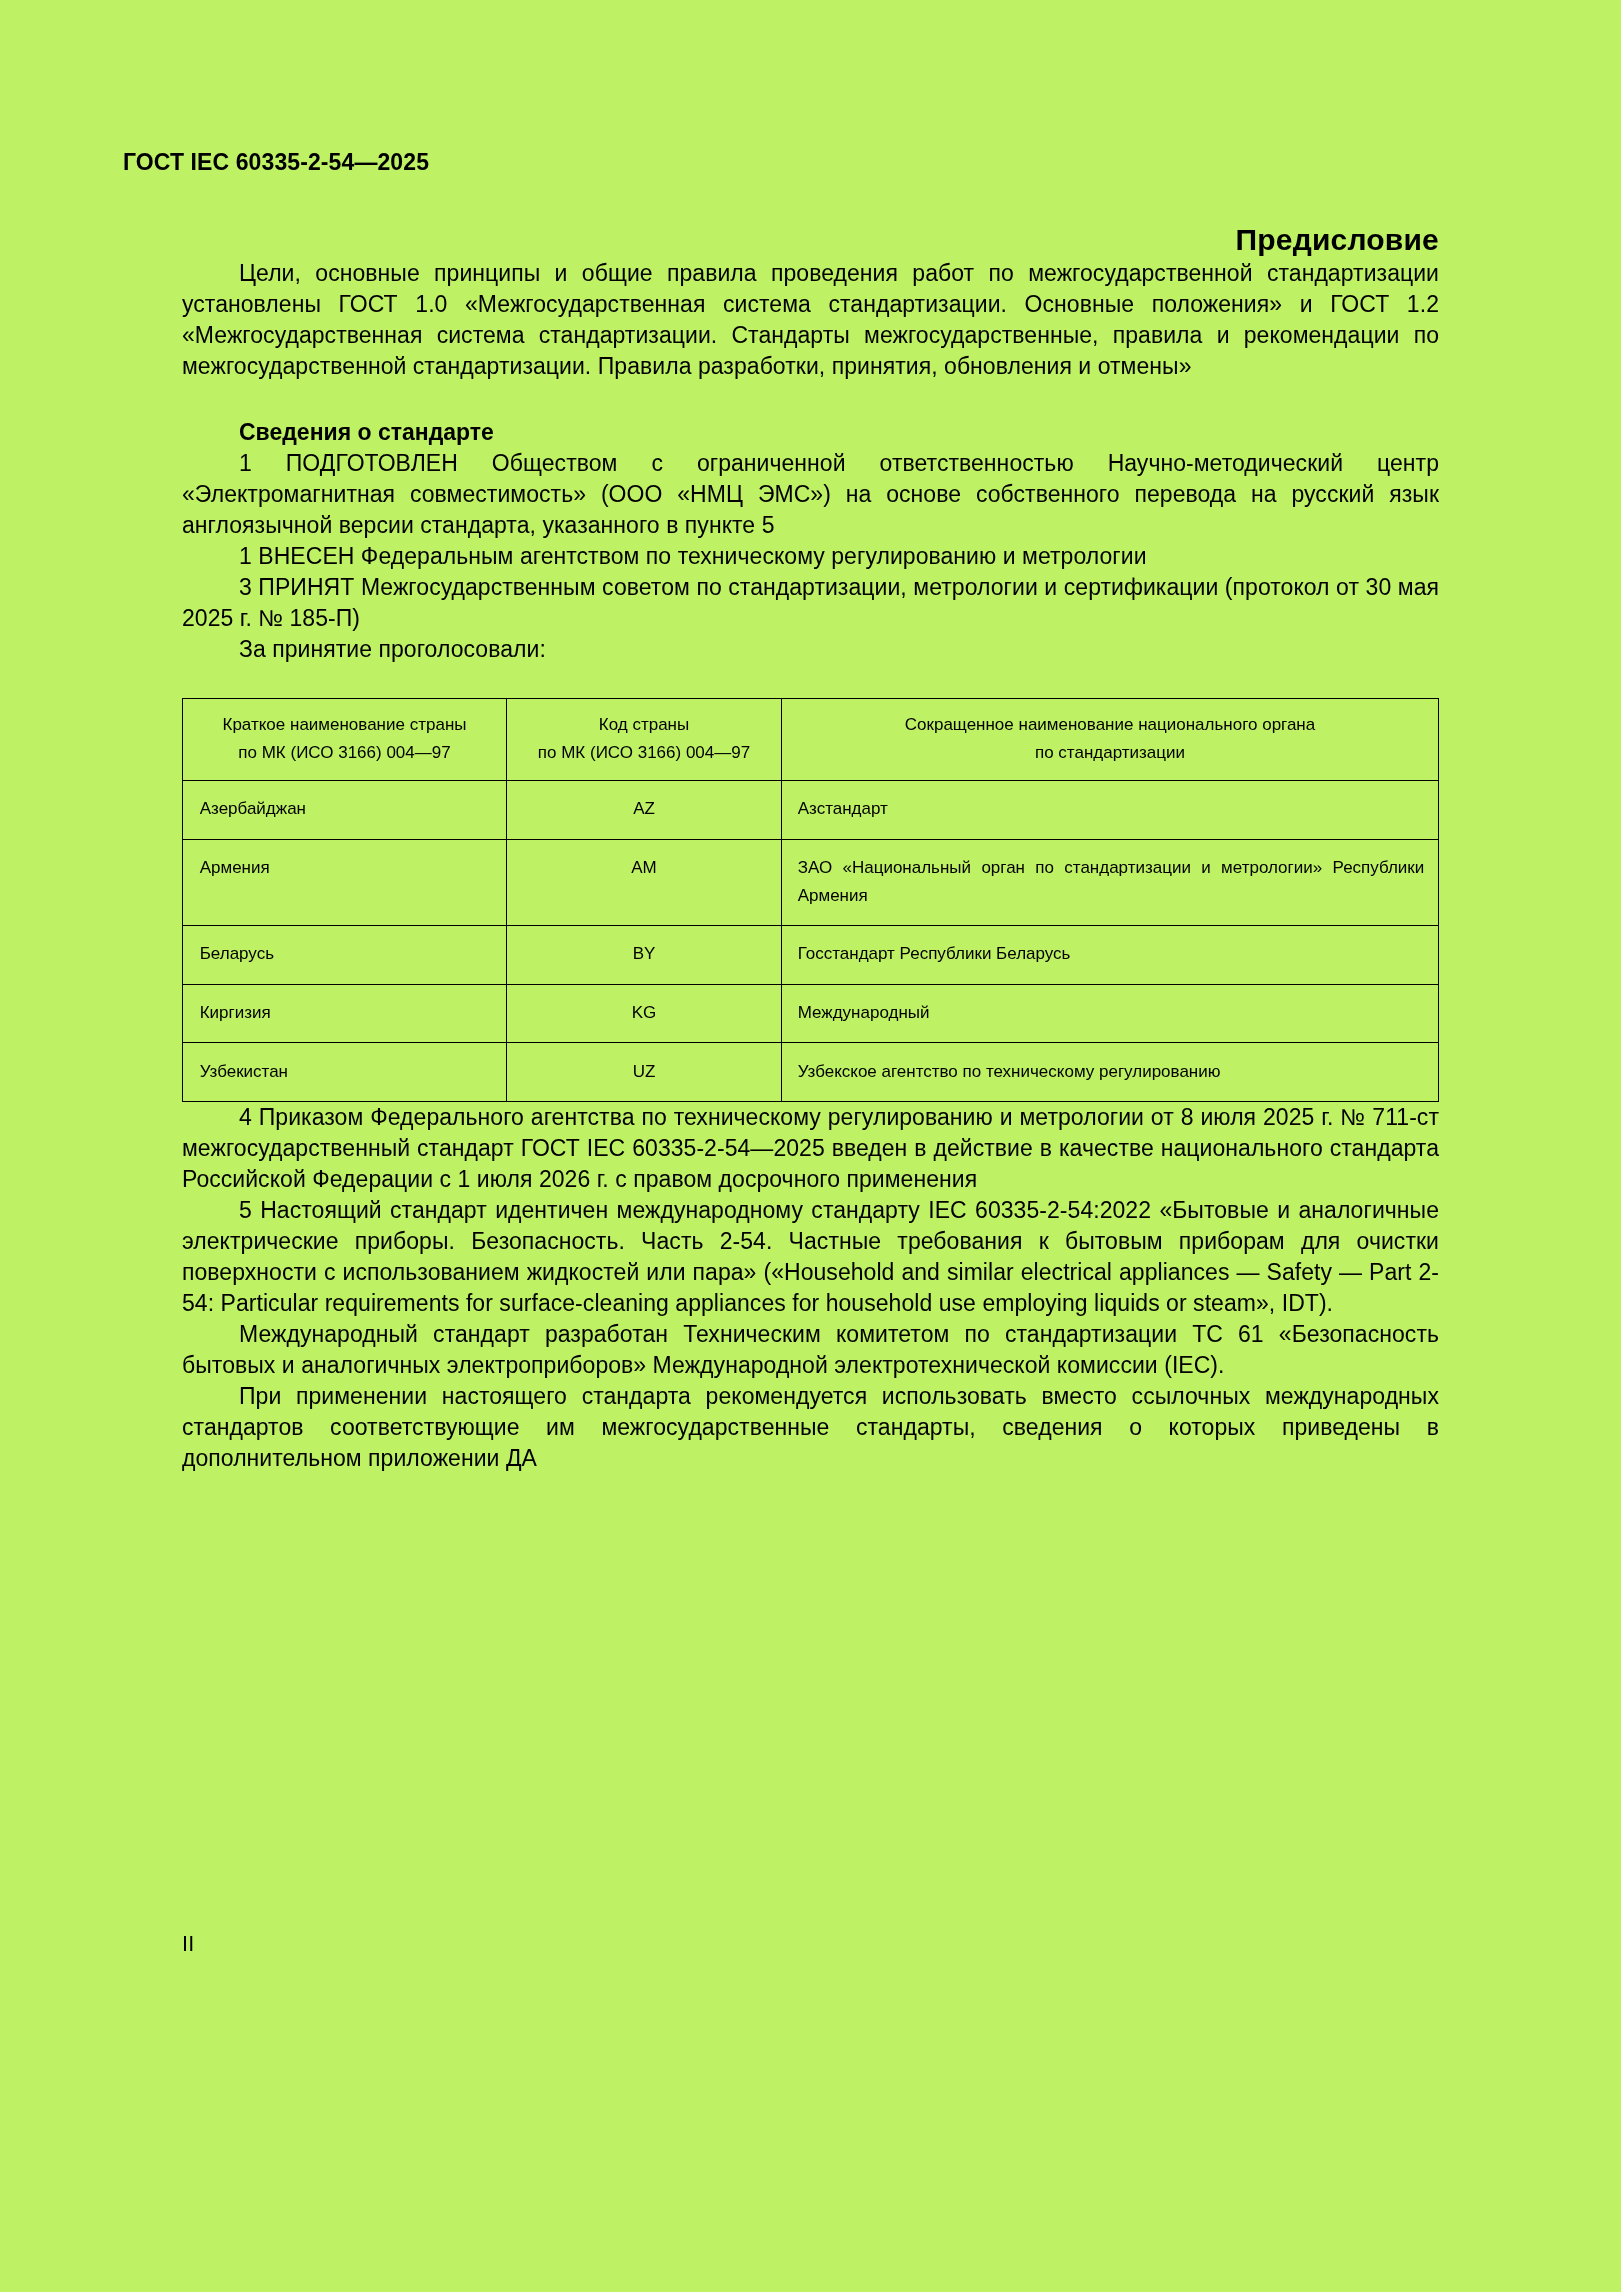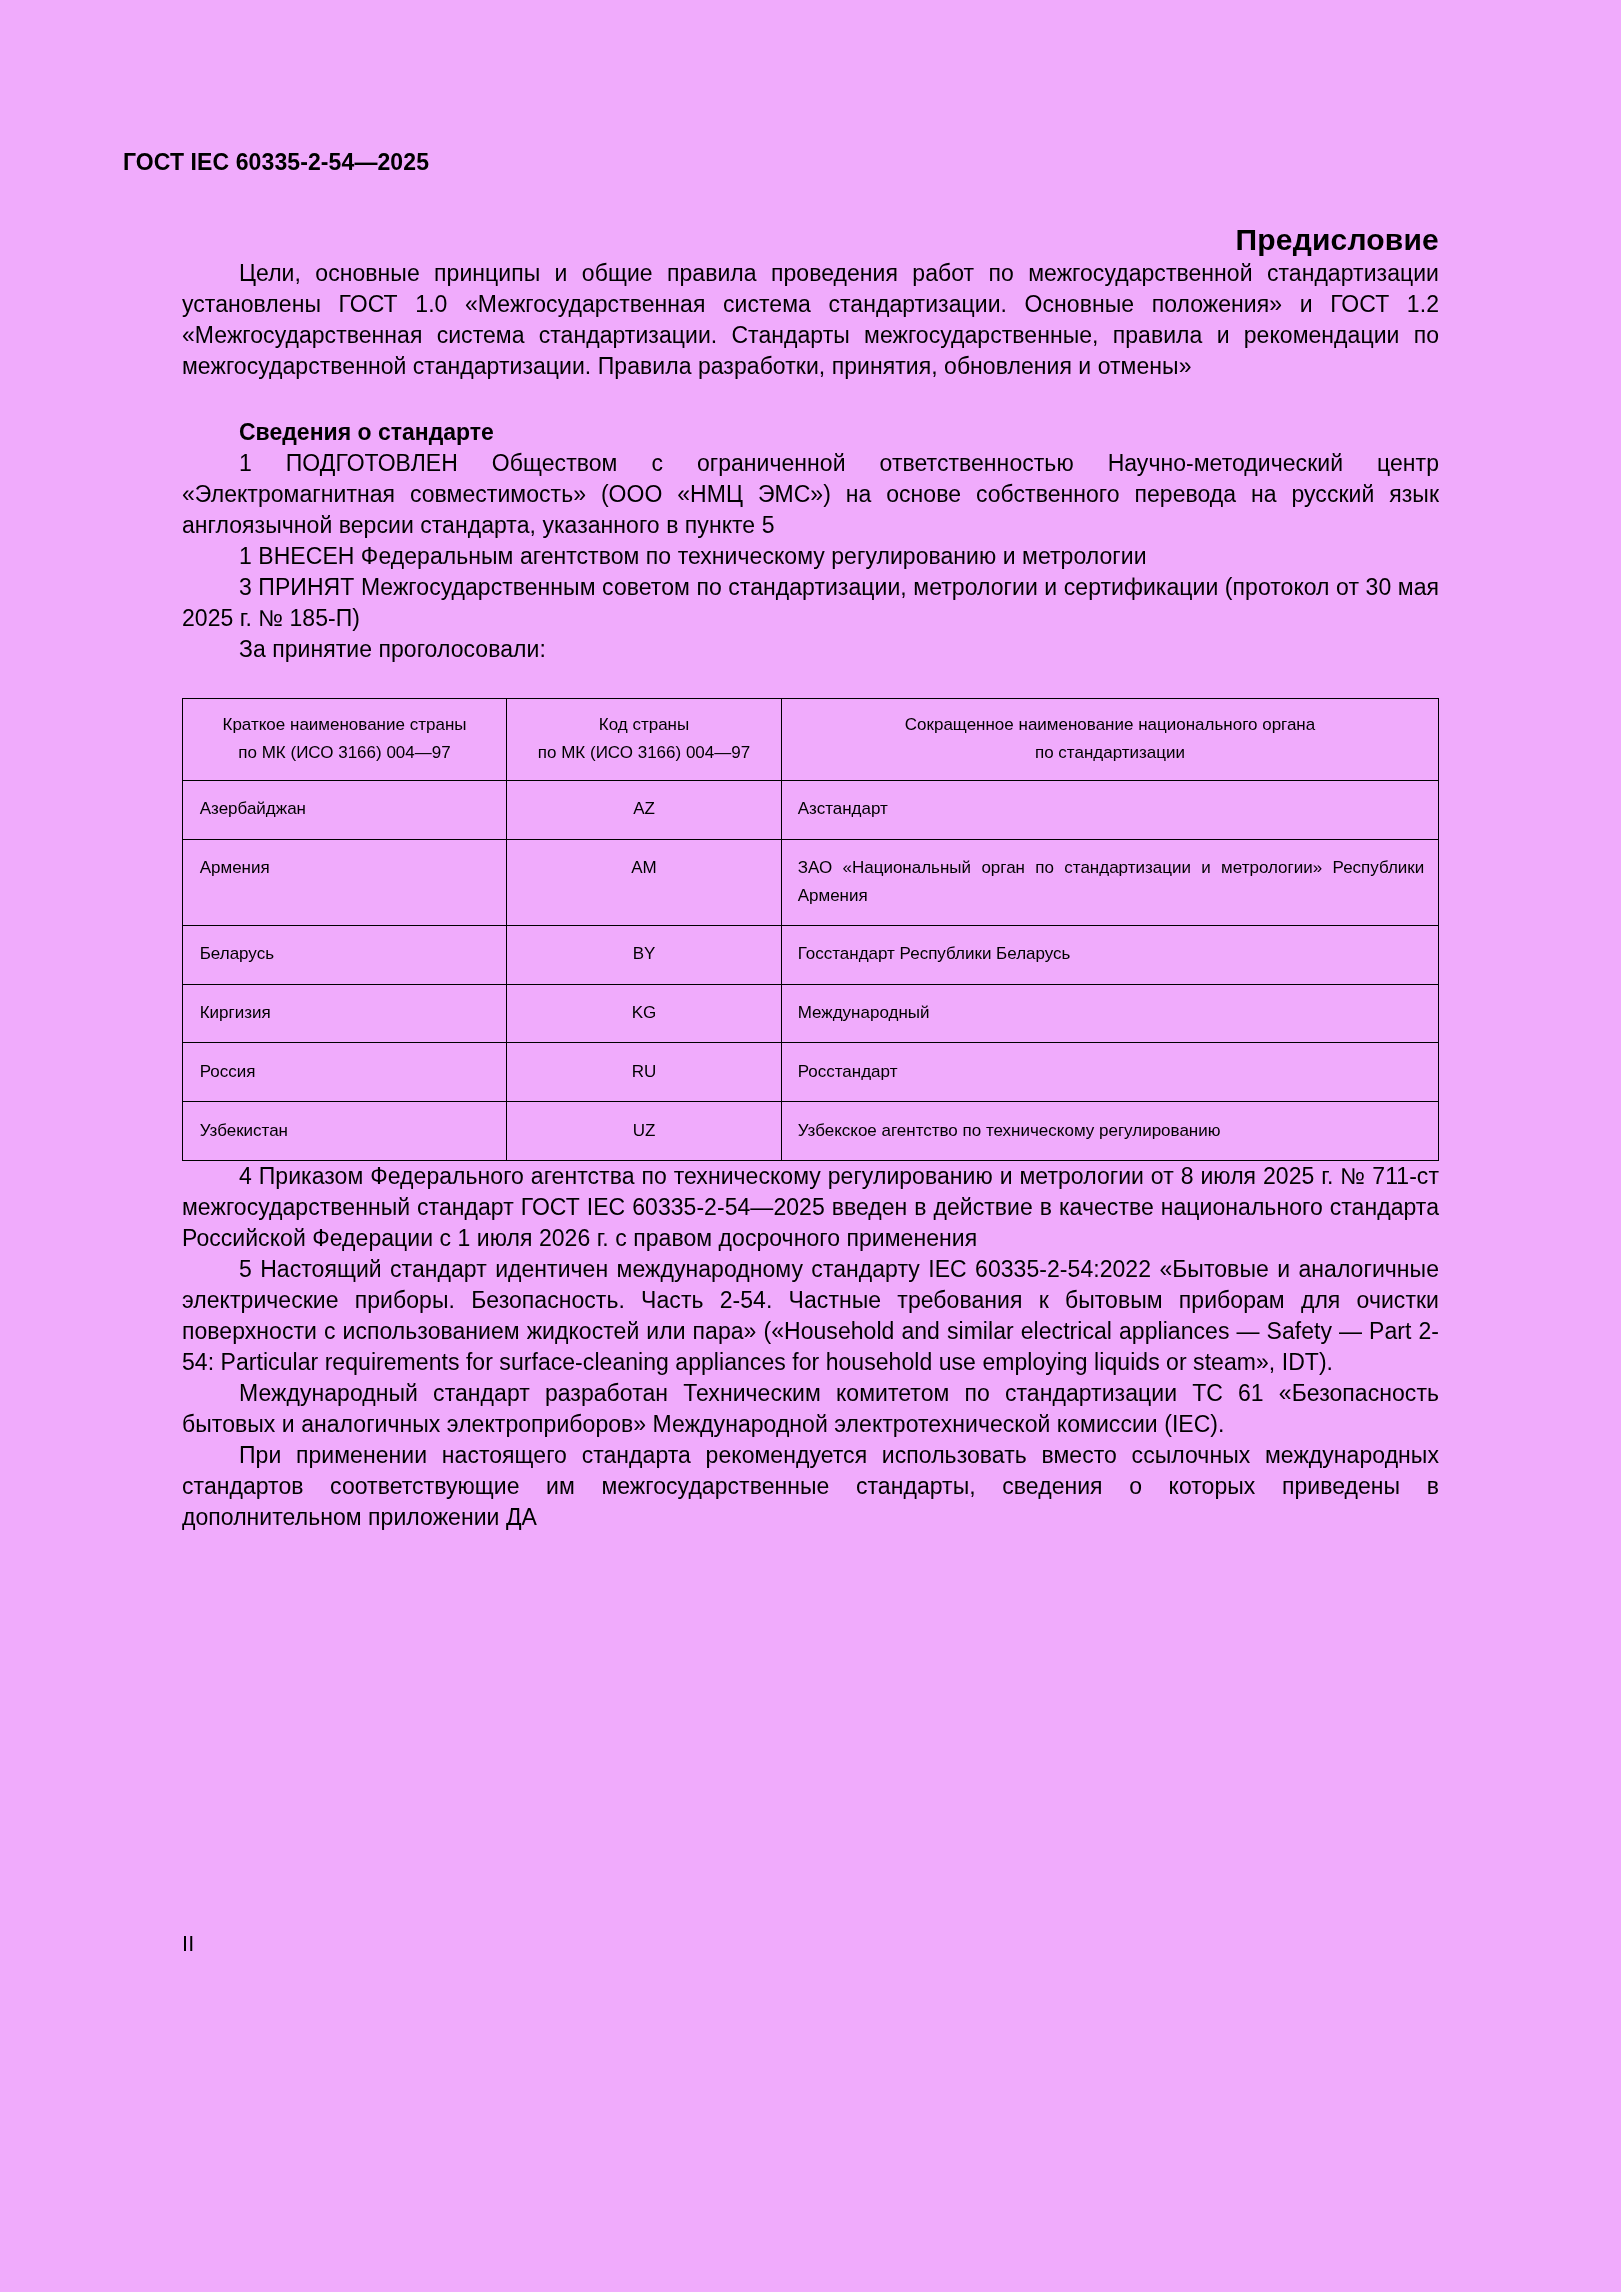--- a/index.html
+++ b/index.html
@@ -10,21 +10,21 @@
   }
   body {
     font-family: "Liberation Sans", "DejaVu Sans", sans-serif;
     color: #000000;
   }
   .page {
     position: relative;
     width: 1621px;
     height: 2293px;
     margin: 0 auto;
-    background: #f0abfc;
+    background: #bef264;
     box-sizing: border-box;
     overflow: hidden;
   }
   .content {
     position: absolute;
     left: 182px;
     top: 149px;
     width: 1257px;
   }
   .running-head {
@@ -162,25 +162,20 @@
           <td class="c-name">Беларусь</td>
           <td class="c-code">BY</td>
           <td class="c-body">Госстандарт Республики Беларусь</td>
         </tr>
         <tr>
           <td class="c-name">Киргизия</td>
           <td class="c-code">KG</td>
           <td class="c-body">Международный</td>
         </tr>
         <tr>
-          <td class="c-name">Россия</td>
-          <td class="c-code">RU</td>
-          <td class="c-body">Росстандарт</td>
-        </tr>
-        <tr>
           <td class="c-name">Узбекистан</td>
           <td class="c-code">UZ</td>
           <td class="c-body">Узбекское агентство по техническому регулированию</td>
         </tr>
       </tbody>
     </table>
 
     <p class="para indent gap-xl">4 Приказом Федерального агентства по техническому регулированию и метрологии от 8 июля 2025 г. № 711-ст межгосударственный стандарт ГОСТ IEC 60335-2-54—2025 введен в действие в качестве национального стандарта Российской Федерации с 1 июля 2026 г. с правом досрочного применения</p>
 
     <p class="para indent gap-xl">5 Настоящий стандарт идентичен международному стандарту IEC 60335-2-54:2022 «Бытовые и аналогичные электрические приборы. Безопасность. Часть 2-54. Частные требования к бытовым приборам для очистки поверхности с использованием жидкостей или пара» («Household and similar electrical appliances — Safety — Part 2-54: Particular requirements for surface-cleaning appliances for household use employing liquids or steam», IDT).</p>

